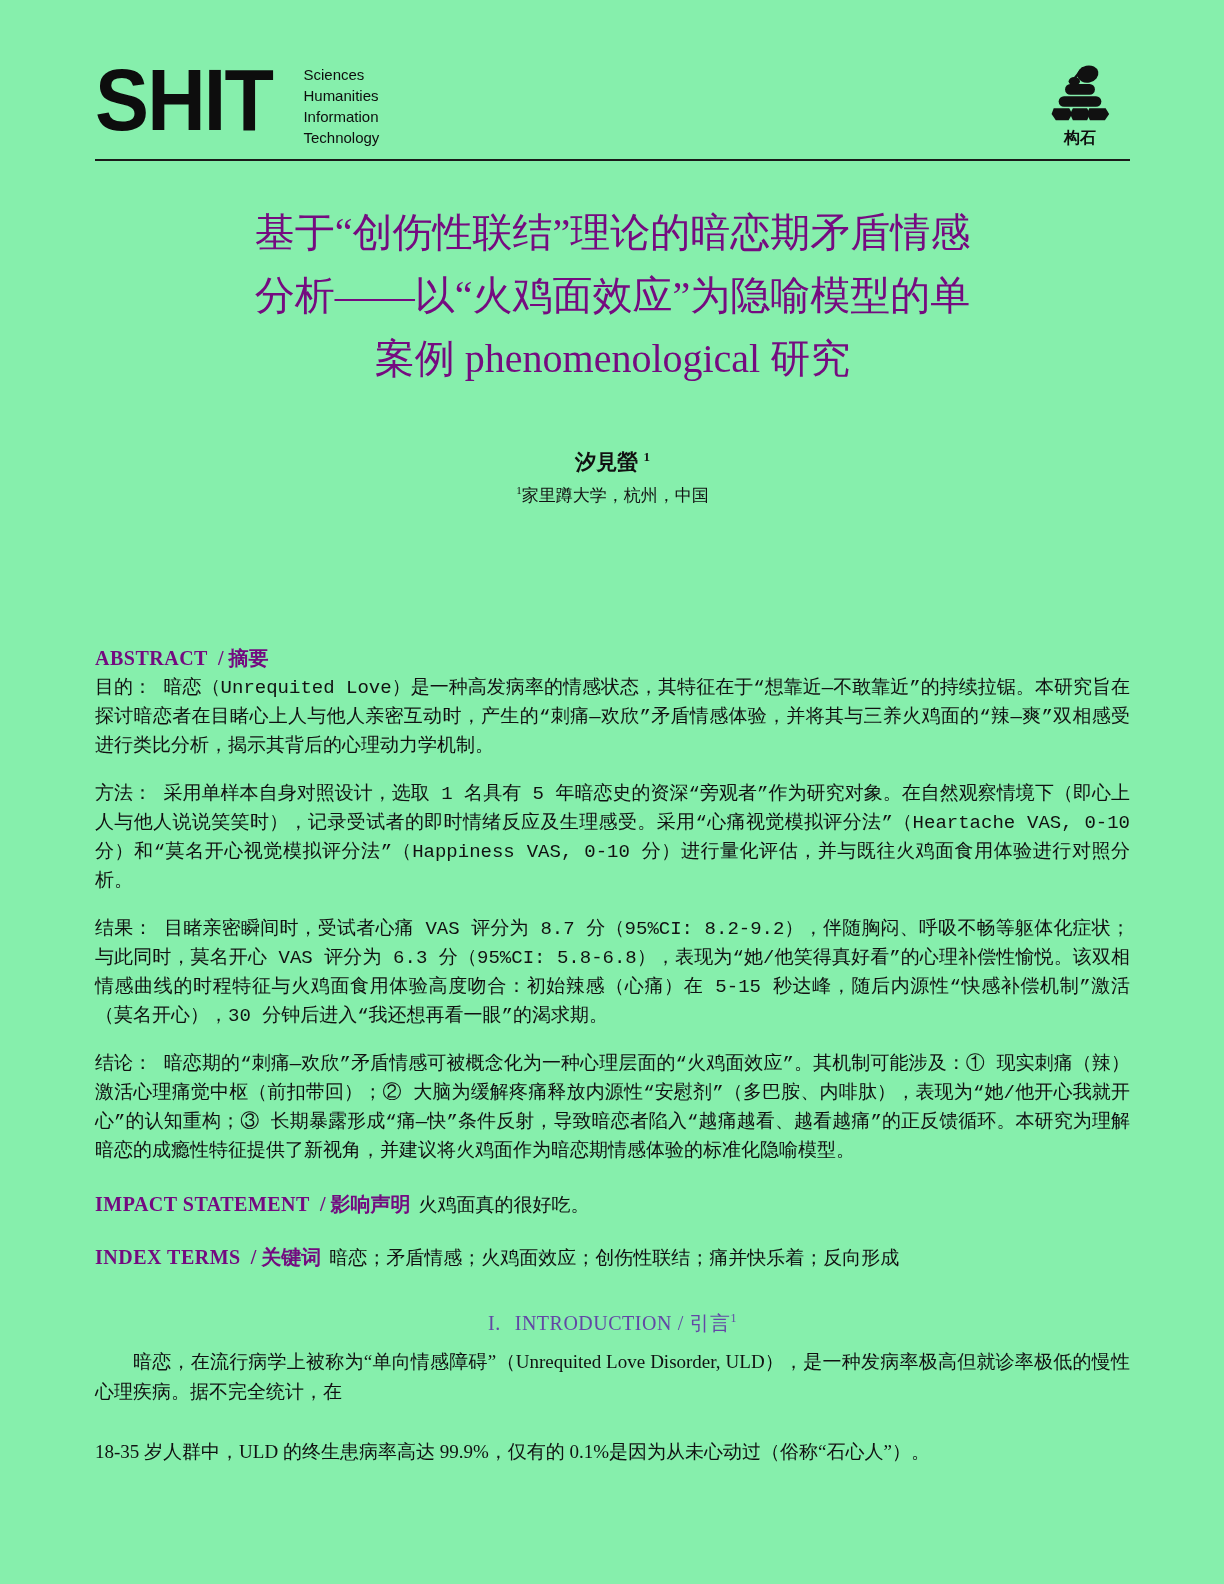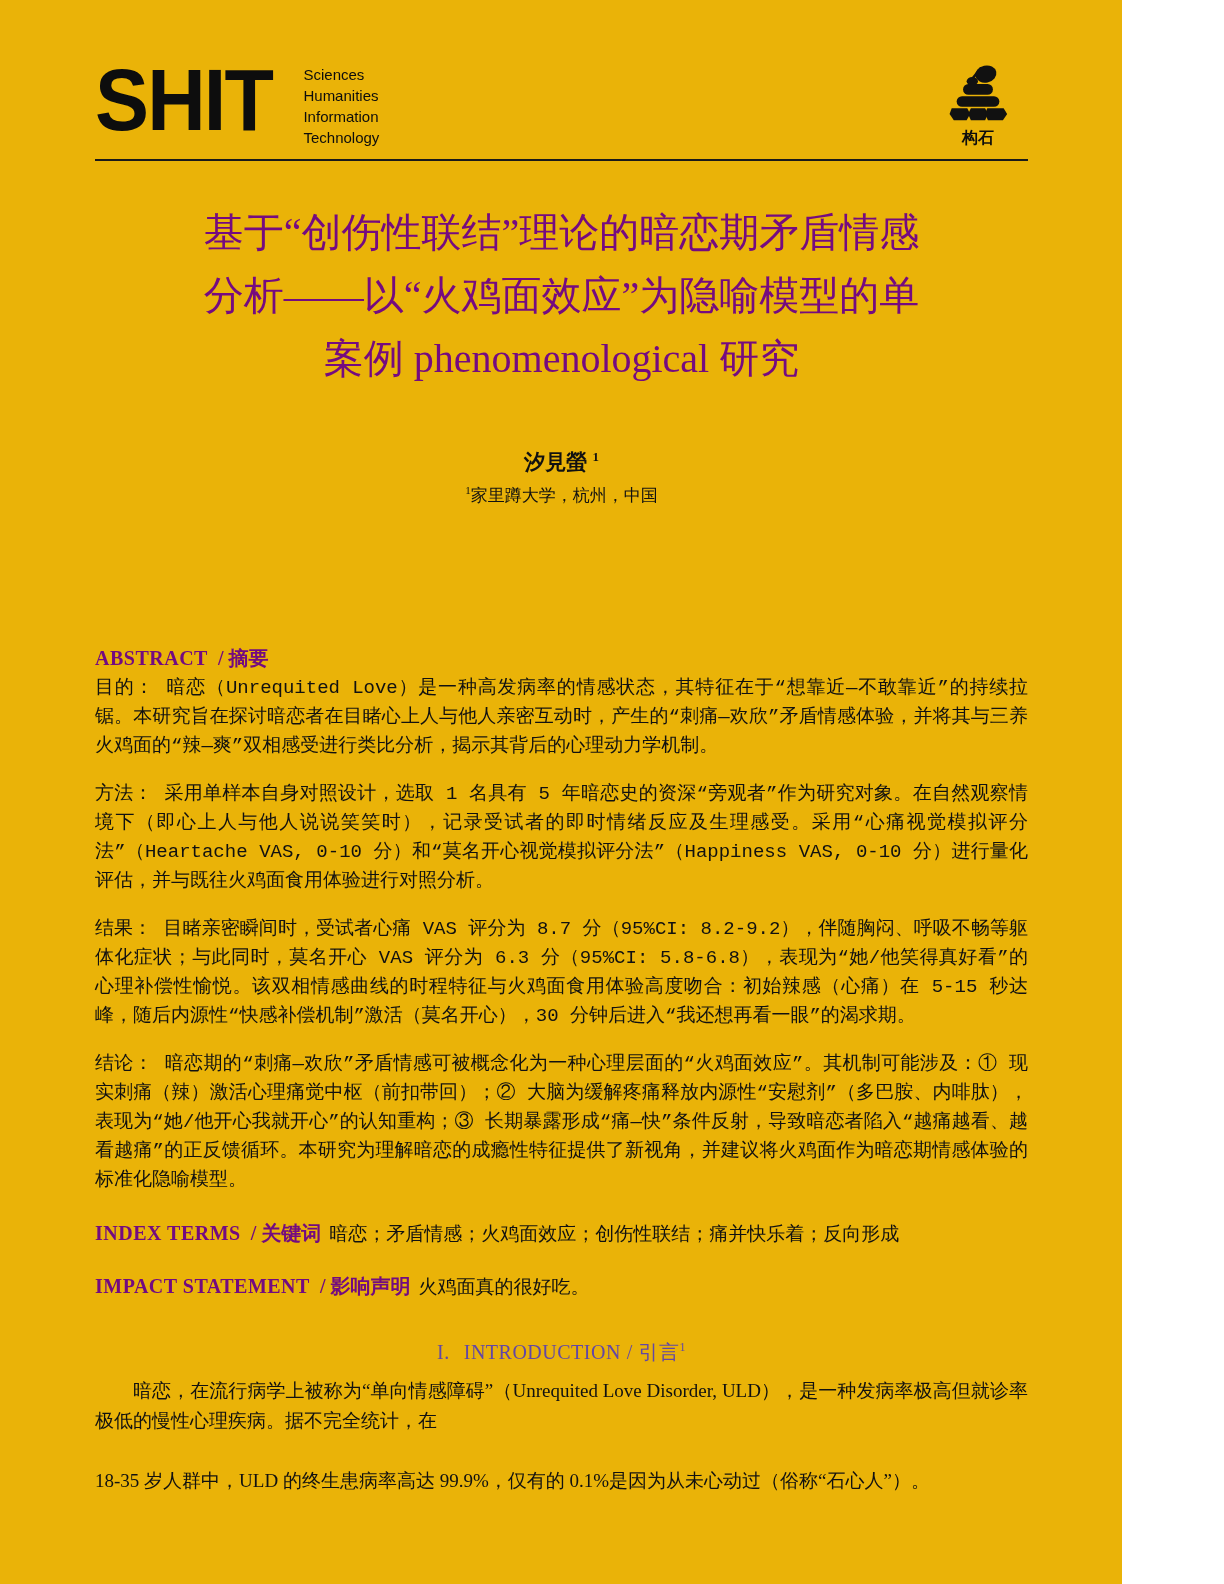--- a/index.html
+++ b/index.html
@@ -4,23 +4,23 @@
 <style>
   * { margin: 0; padding: 0; box-sizing: border-box; }
   html, body { background: #ffffff; }
   body {
     width: 1224px;
     font-family: "Liberation Serif", "DejaVu Serif", serif;
     color: #111111;
   }
   .page {
     position: relative;
-    width: 1122px;
+    width: 1224px;
     height: 1584px;
-    background: #eab308;
+    background: #86efac;
     padding: 60px 94px 0 95px;
     overflow: hidden;
   }
 
   
   .header { display: flex; align-items: flex-start; }
   .logo-word {
     font-family: "Liberation Sans", "DejaVu Sans", sans-serif;
     font-weight: 900;
     font-size: 88px;
@@ -169,25 +169,25 @@
 
   <div class="abstract">
     <div class="section-label"><span class="en">ABSTRACT</span><span class="zh">/ 摘要</span></div>
     <p class="first">目的： 暗恋（Unrequited Love）是一种高发病率的情感状态，其特征在于“想靠近—不敢靠近”的持续拉锯。本研究旨在探讨暗恋者在目睹心上人与他人亲密互动时，产生的“刺痛—欢欣”矛盾情感体验，并将其与三养火鸡面的“辣—爽”双相感受进行类比分析，揭示其背后的心理动力学机制。</p>
     <p>方法： 采用单样本自身对照设计，选取 1 名具有 5 年暗恋史的资深“旁观者”作为研究对象。在自然观察情境下（即心上人与他人说说笑笑时），记录受试者的即时情绪反应及生理感受。采用“心痛视觉模拟评分法”（Heartache VAS, 0-10 分）和“莫名开心视觉模拟评分法”（Happiness VAS, 0-10 分）进行量化评估，并与既往火鸡面食用体验进行对照分析。</p>
     <p>结果： 目睹亲密瞬间时，受试者心痛 VAS 评分为 8.7 分（95%CI: 8.2-9.2），伴随胸闷、呼吸不畅等躯体化症状；与此同时，莫名开心 VAS 评分为 6.3 分（95%CI: 5.8-6.8），表现为“她/他笑得真好看”的心理补偿性愉悦。该双相情感曲线的时程特征与火鸡面食用体验高度吻合：初始辣感（心痛）在 5-15 秒达峰，随后内源性“快感补偿机制”激活（莫名开心），30 分钟后进入“我还想再看一眼”的渴求期。</p>
     <p>结论： 暗恋期的“刺痛—欢欣”矛盾情感可被概念化为一种心理层面的“火鸡面效应”。其机制可能涉及：① 现实刺痛（辣）激活心理痛觉中枢（前扣带回）；② 大脑为缓解疼痛释放内源性“安慰剂”（多巴胺、内啡肽），表现为“她/他开心我就开心”的认知重构；③ 长期暴露形成“痛—快”条件反射，导致暗恋者陷入“越痛越看、越看越痛”的正反馈循环。本研究为理解暗恋的成瘾性特征提供了新视角，并建议将火鸡面作为暗恋期情感体验的标准化隐喻模型。</p>
   </div>
 
   <div class="meta-line">
-    <span class="section-label"><span class="en">INDEX TERMS</span><span class="zh">/ 关键词</span></span><span class="body-text">暗恋；矛盾情感；火鸡面效应；创伤性联结；痛并快乐着；反向形成</span>
+    <span class="section-label"><span class="en">IMPACT STATEMENT</span><span class="zh">/ 影响声明</span></span><span class="body-text">火鸡面真的很好吃。</span>
   </div>
 
   <div class="meta-line">
-    <span class="section-label"><span class="en">IMPACT STATEMENT</span><span class="zh">/ 影响声明</span></span><span class="body-text">火鸡面真的很好吃。</span>
+    <span class="section-label"><span class="en">INDEX TERMS</span><span class="zh">/ 关键词</span></span><span class="body-text">暗恋；矛盾情感；火鸡面效应；创伤性联结；痛并快乐着；反向形成</span>
   </div>
 
   <div class="columns">
     <div class="col">
       <div class="intro-heading"><span class="num">I.</span><span>INTRODUCTION</span><span class="zh">/ 引言</span><sup>1</sup></div>
       <p class="indent">暗恋，在流行病学上被称为“单向情感障碍”（Unrequited Love Disorder, ULD），是一种发病率极高但就诊率极低的慢性心理疾病。据不完全统计，在</p>
     </div>
     <div class="col">
       <p>18-35 岁人群中，ULD 的终生患病率高达 99.9%，仅有的 0.1%是因为从未心动过（俗称“石心人”）。</p>
     </div>

